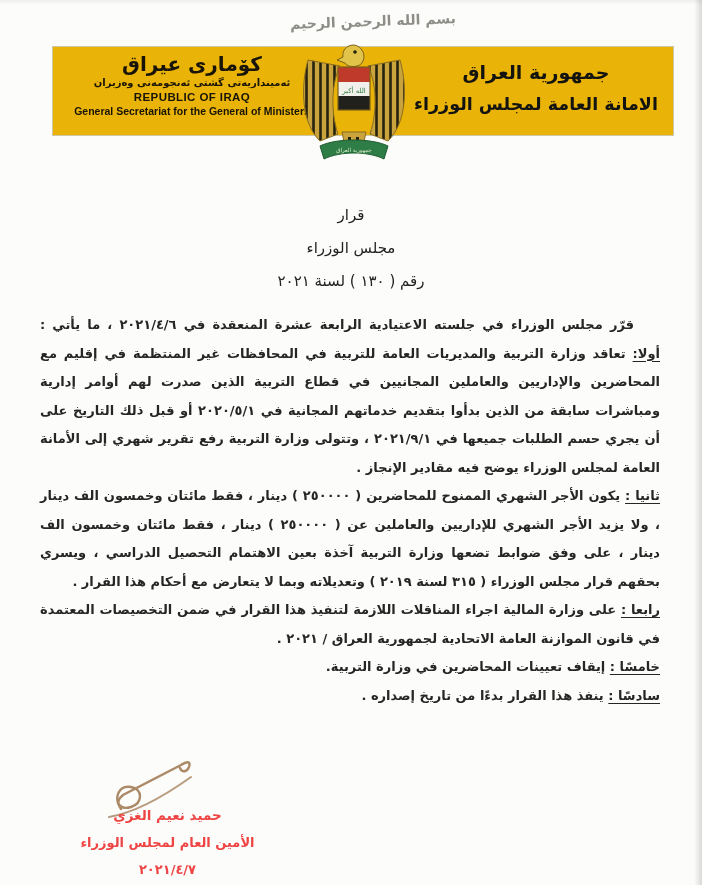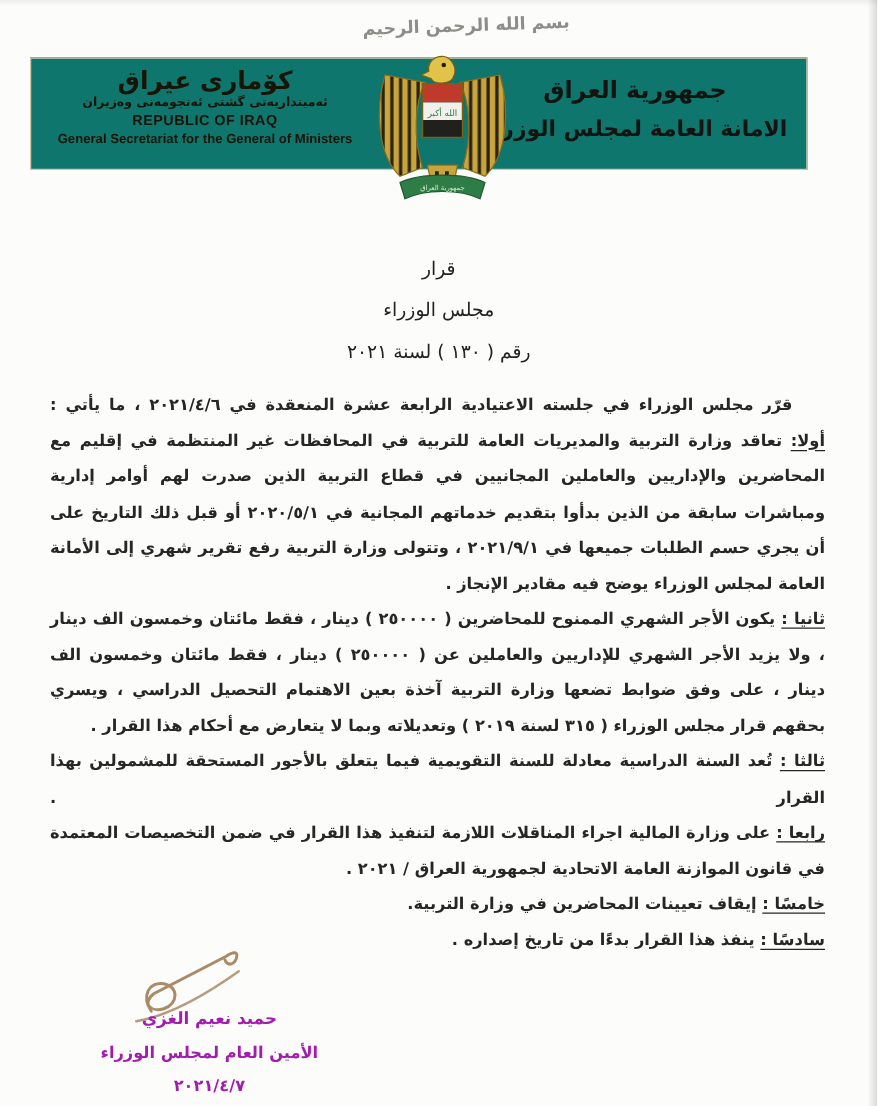--- a/index.html
+++ b/index.html
@@ -15,22 +15,22 @@
   .edge-top {
     position:absolute; top:0; left:0; width:702px; height:5px;
     background:linear-gradient(to bottom, rgba(0,0,0,0.06), rgba(0,0,0,0));
   }
   .bismillah {
     position:absolute; top:13px; left:288px; width:170px;
     text-align:center; font-size:14px; font-weight:bold; color:#8e8d88;
     transform:rotate(-2deg); letter-spacing:-0.5px;
   }
   .band {
-    position:absolute; left:24px; top:46px; width:622px; height:90px;
-    background:#0f766e; box-shadow:0 0 0 1px #cdc6a8 inset;
+    position:absolute; left:52px; top:46px; width:622px; height:90px;
+    background:#eab308; box-shadow:0 0 0 1px #cdc6a8 inset;
   }
   .band-left { position:absolute; left:8px; top:6px; width:264px; text-align:center; color:#181407; }
   .kurdish-title    { font-size:20px; line-height:24px; font-weight:bold; }
   .kurdish-subtitle { font-size:10px; line-height:13px; font-weight:bold; }
   .english-title    { font-size:11.5px; line-height:16px; font-weight:bold; letter-spacing:0.4px;
                       font-family:"Liberation Sans", sans-serif; }
   .english-subtitle { font-size:10.5px; line-height:13px; font-weight:bold;
                       font-family:"Liberation Sans", sans-serif; }
   .band-right { position:absolute; right:14px; top:10px; width:248px; text-align:center; color:#131310; direction:rtl; }
   .arabic-title    { font-size:19px;   line-height:32px; font-weight:bold; }
@@ -46,21 +46,21 @@
     direction:rtl; text-align:justify;
     font-weight:bold; color:#262626; font-size:13px; line-height:28.5px;
   }
   .body-block p { margin:0; }
   .intro   { text-indent:26px; }
   .stretch { text-align-last:justify; }
   .clabel  { text-decoration:underline; text-underline-offset:3px; }
   .sig-scribble { position:absolute; left:103px; top:753px; width:150px; height:70px; }
   .sig-block {
     position:absolute; left:55px; top:802px; width:225px; text-align:center;
-    direction:rtl; font-weight:bold; color:#a21caf;
+    direction:rtl; font-weight:bold; color:#ef4444;
   }
   .sig-name { font-size:13.5px; line-height:27px; }
   .sig-role { font-size:13px;   line-height:27px; }
   .sig-date { font-size:13px;   line-height:27px; }
 </style>
 </head>
 <body>
 
 <div class="page">
 
@@ -123,24 +123,20 @@
     <p class="intro stretch">قرّر مجلس الوزراء في جلسته الاعتيادية الرابعة عشرة المنعقدة في ٢٠٢١/٤/٦ ، ما يأتي :</p>
 
     <p class="clause">
       <span class="clabel">أولا:</span>
       <span>تعاقد وزارة التربية والمديريات العامة للتربية في المحافظات غير المنتظمة في إقليم مع المحاضرين والإداريين والعاملين المجانيين في قطاع التربية الذين صدرت لهم أوامر إدارية ومباشرات سابقة من الذين بدأوا بتقديم خدماتهم المجانية في ٢٠٢٠/٥/١ أو قبل ذلك التاريخ على أن يجري حسم الطلبات جميعها في ٢٠٢١/٩/١ ، وتتولى وزارة التربية رفع تقرير شهري إلى الأمانة العامة لمجلس الوزراء يوضح فيه مقادير الإنجاز .</span>
     </p>
     <p class="clause">
       <span class="clabel">ثانيا :</span>
       <span>يكون الأجر الشهري الممنوح للمحاضرين ( ٢٥٠٠٠٠ ) دينار ، فقط مائتان وخمسون الف دينار ، ولا يزيد الأجر الشهري للإداريين والعاملين عن ( ٢٥٠٠٠٠ ) دينار ، فقط مائتان وخمسون الف دينار ، على وفق ضوابط تضعها وزارة التربية آخذة بعين الاهتمام التحصيل الدراسي ، ويسري بحقهم قرار مجلس الوزراء ( ٣١٥ لسنة ٢٠١٩ ) وتعديلاته وبما لا يتعارض مع أحكام هذا القرار .</span>
     </p>
-    <p class="clause stretch">
-      <span class="clabel">ثالثا :</span>
-      <span>تُعد السنة الدراسية معادلة للسنة التقويمية فيما يتعلق بالأجور المستحقة للمشمولين بهذا القرار .</span>
-    </p>
     <p class="clause">
       <span class="clabel">رابعا :</span>
       <span>على وزارة المالية اجراء المناقلات اللازمة لتنفيذ هذا القرار في ضمن التخصيصات المعتمدة في قانون الموازنة العامة الاتحادية لجمهورية العراق / ٢٠٢١ .</span>
     </p>
     <p class="clause">
       <span class="clabel">خامسًا :</span>
       <span>إيقاف تعيينات المحاضرين في وزارة التربية.</span>
     </p>
     <p class="clause">
       <span class="clabel">سادسًا :</span>

